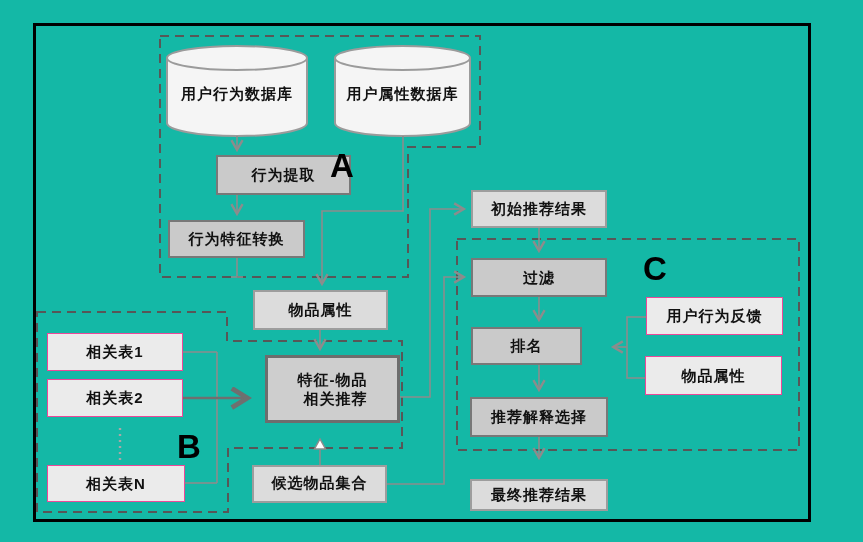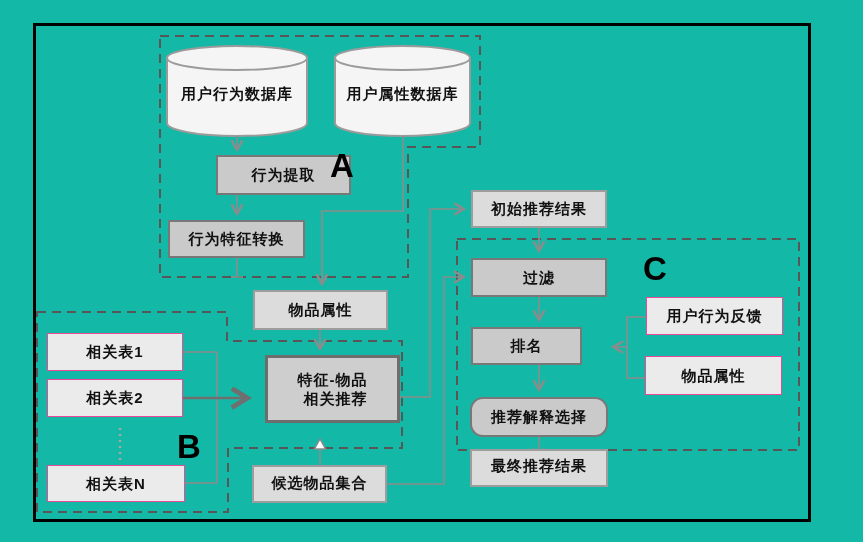--- a/index.html
+++ b/index.html
@@ -127,24 +127,24 @@
 
   <div class="node n-light" style="left:471px;top:190px;width:136px;height:38px;">
     <span>初始推荐结果</span>
   </div>
   <div class="node n-mid" style="left:471px;top:258px;width:136px;height:39px;">
     <span>过滤</span>
   </div>
   <div class="node n-mid" style="left:471px;top:327px;width:111px;height:38px;">
     <span>排名</span>
   </div>
-  <div class="node n-mid" style="left:470px;top:397px;width:138px;height:40px;border-radius:13px;">
+  <div class="node n-mid" style="left:470px;top:397px;width:138px;height:40px;">
     <span>推荐解释选择</span>
   </div>
-  <div class="node n-light" style="left:470px;top:449px;width:138px;height:38px;font-family:Liberation Mono, monospace;">
+  <div class="node n-light" style="left:470px;top:479px;width:138px;height:32px;">
     <span>最终推荐结果</span>
   </div>
   <div class="node n-pale" style="left:646px;top:297px;width:137px;height:38px;">
     <span>用户行为反馈</span>
   </div>
   <div class="node n-pale" style="left:645px;top:356px;width:137px;height:39px;">
     <span>物品属性</span>
   </div>
 
   <div class="big-letter" style="left:330px;top:147px;">A</div>

